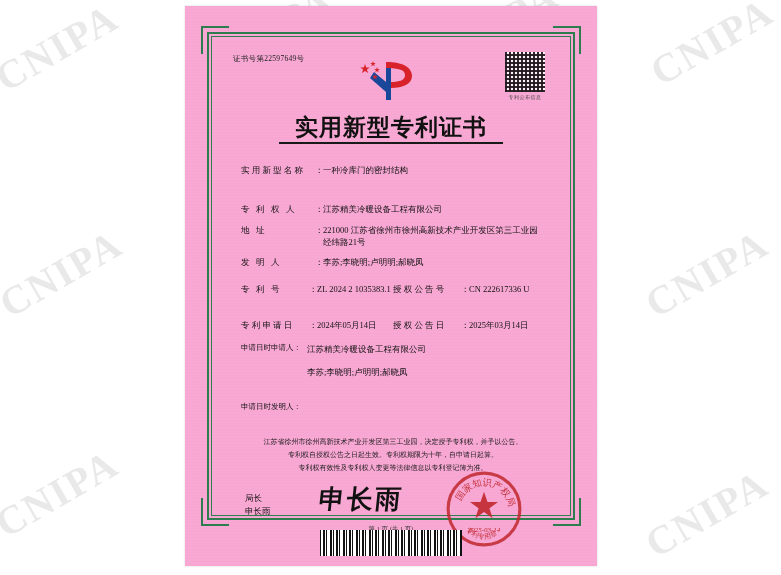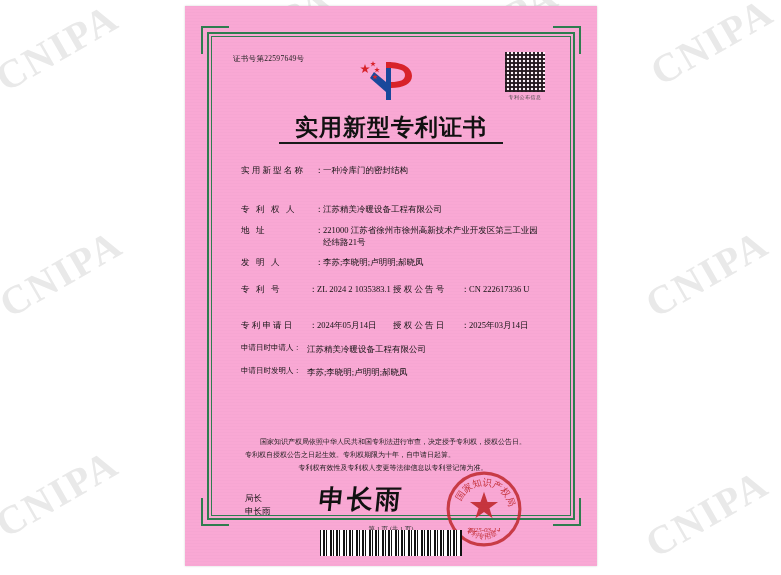--- a/index.html
+++ b/index.html
@@ -266,30 +266,30 @@
             <div class="val">2025年03月14日</div>
           </div>
         </div>
 
         <div class="row" style="margin-top:12px;">
           <div class="lbl small-lbl" style="width:66px;flex:0 0 66px;">申请日时申请人：</div>
           <div class="val">江苏精美冷暖设备工程有限公司</div>
         </div>
 
         <div class="row" style="margin-top:10px;">
-          <div class="lbl small-lbl" style="width:66px;flex:0 0 66px;">申请日时发明人：</div>
+          <div class="lbl small-lbl" style="width:66px;flex:0 0 66px;margin-top:36px;">申请日时发明人：</div>
           <div class="val">李苏;李晓明;卢明明;郝晓凤</div>
         </div>
 
       </div>
 
 
       <div class="legal">
-        <div style="text-align:center;">国家知识产权局依照中华人民共和国专利法进行审查，决定授予专利权，授权公告日。</div>
-        <div style="">专利权自授权公告之日起生效。专利权期限为十年，自申请日起算。</div>
+        <div style="text-align:center;">江苏省徐州市徐州高新技术产业开发区第三工业园，决定授予专利权，并予以公告。</div>
+        <div style="text-align:center;">专利权自授权公告之日起生效。专利权期限为十年，自申请日起算。</div>
         <div style="text-align:center;">专利权有效性及专利权人变更等法律信息以专利登记簿为准。</div>
       </div>
 
       <div class="sig-label">
         <div>局长</div>
         <div>申长雨</div>
       </div>
       <div class="sig-hand">申长雨</div>
 
       <svg class="seal" viewBox="0 0 100 100">

